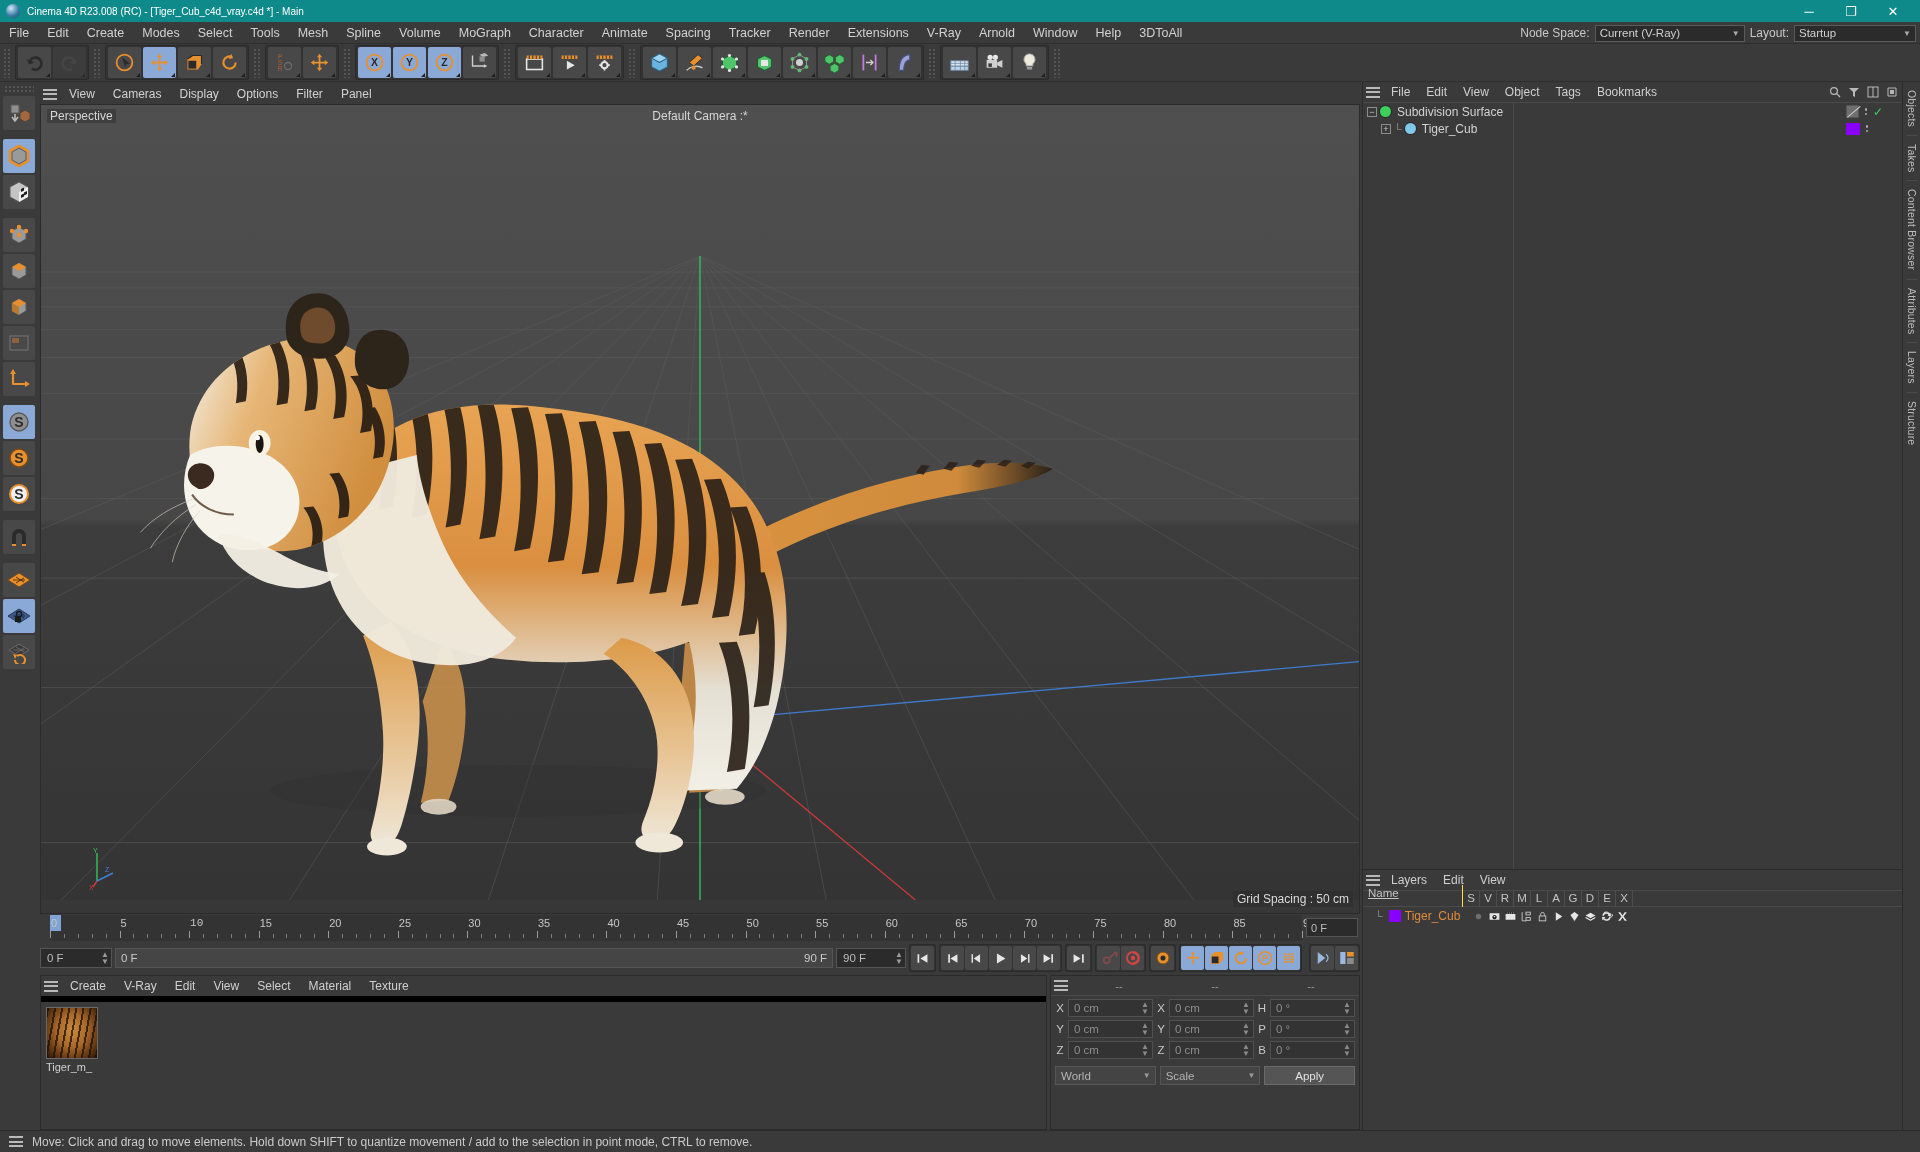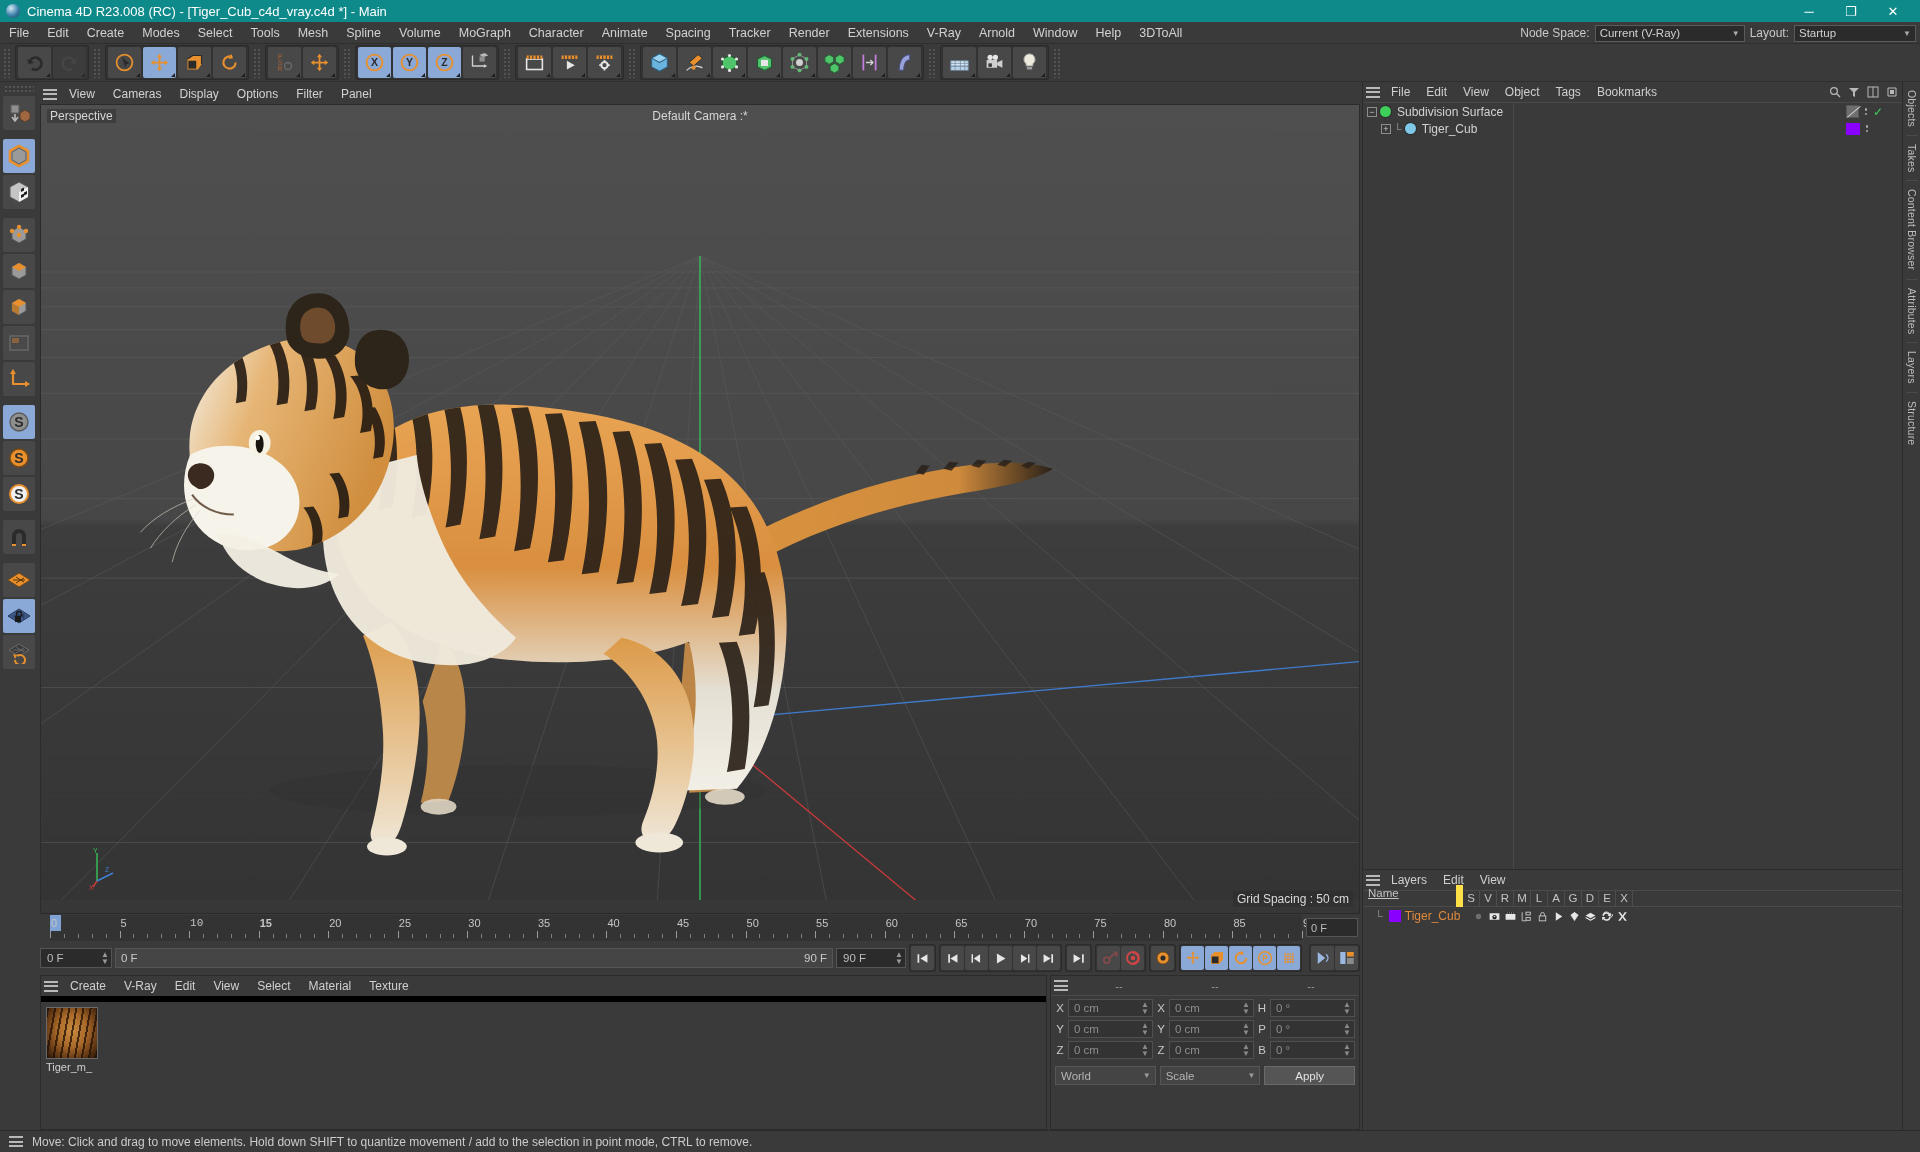--- a/index.html
+++ b/index.html
@@ -6,21 +6,21 @@
   html,body { width:1920px; height:1152px; overflow:hidden; background:#3a3a3a;
     font-family:"Liberation Sans", sans-serif; color:#cfcfcf; }
   body { display:flex; flex-direction:column; font-size:13px; }
 
   
   .titlebar { height:22px; background:#0f8a8a; display:flex; align-items:center;
     padding:0 6px; flex:0 0 22px; }
   .titlebar .tb-icon { width:14px; height:14px; border-radius:50%;
     background:radial-gradient(circle at 35% 30%, #cfe9f5 0%, #3b7fa8 55%, #1b3f56 100%);
     margin-right:7px; flex:0 0 14px; }
-  .titlebar .tb-title { color:#ffffff; font-size:13px; white-space:nowrap; }
+  .titlebar .tb-title { color:#ffffff; font-size:10px; white-space:nowrap; }
   .titlebar .tb-spacer { flex:1 1 auto; }
   .win-btn { width:42px; height:22px; display:flex; align-items:center;
     justify-content:center; color:#fff; font-size:13px; }
 
   
   .menubar { height:22px; background:#3a3a3a; display:flex; align-items:center;
     flex:0 0 22px; border-bottom:1px solid #2e2e2e; position:relative; }
   .menubar .mi { padding:0 9px; line-height:22px; font-size:12.5px; color:#d2d2d2;
     white-space:nowrap; }
   .menubar .right { position:absolute; right:4px; top:0; height:22px;
@@ -169,21 +169,21 @@
   .om-dots { width:4px; display:flex; flex-direction:column; gap:2px; align-items:center; }
   .om-dots i { width:2.5px; height:2.5px; background:#aaa; border-radius:50%; }
 
   
   .lypanel { height:260px; flex:0 0 260px; display:flex; flex-direction:column; }
   .lymenu { height:20px; display:flex; align-items:center; }
   .lymenu .mi { padding:0 8px; font-size:12px; line-height:20px; }
   .lyhdr { height:17px; display:flex; align-items:center; background:#3a3a3a;
     border-top:1px solid #4a4a4a; border-bottom:1px solid #4a4a4a; font-size:11.5px;
     color:#c4c4c4; }
-  .lyhdr .nm { width:100px; padding-left:5px; border-right:7px solid #fde047; height:27px;
+  .lyhdr .nm { width:100px; padding-left:5px; border-right:1px solid #fde047; height:27px;
     line-height:17px;text-decoration:underline; }
   .lyhdr .c { width:17px; text-align:center; border-right:1px solid #4d4d4d; height:17px;
     line-height:17px; }
   .lyrow { height:18px; display:flex; align-items:center; font-size:12px;
     color:#e08a3c; padding-left:12px; gap:4px; }
   .ly-swatch { width:12px; height:12px; background:#8a00ff; flex:0 0 12px; }
   .ly-icons { display:flex; align-items:center; gap:3px; margin-left:8px; }
 
   
   .statusbar { flex:0 0 22px; background:#3a3a3a; display:flex; align-items:center;
@@ -831,21 +831,21 @@
             <div class="tl-tick" style="left: 6.66667%; height: 4px; background: rgb(125, 125, 125);"></div>
             <div class="tl-tick" style="left: 7.77778%; height: 4px; background: rgb(125, 125, 125);"></div>
             <div class="tl-tick" style="left: 8.88889%; height: 4px; background: rgb(125, 125, 125);"></div>
             <div class="tl-tick" style="left: 10%; height: 4px; background: rgb(125, 125, 125);"></div>
             <div class="tl-tick-lbl" style="left: 11.1111%; font-family: Liberation Mono, monospace;">10</div>
             <div class="tl-tick" style="left: 11.1111%; height: 7px;"></div>
             <div class="tl-tick" style="left: 12.2222%; height: 4px; background: rgb(125, 125, 125);"></div>
             <div class="tl-tick" style="left: 13.3333%; height: 4px; background: rgb(125, 125, 125);"></div>
             <div class="tl-tick" style="left: 14.4444%; height: 4px; background: rgb(125, 125, 125);"></div>
             <div class="tl-tick" style="left: 15.5556%; height: 4px; background: rgb(125, 125, 125);"></div>
-            <div class="tl-tick-lbl" style="left: 16.6667%; font-weight: bold;">15</div>
+            <div class="tl-tick-lbl" style="left: 16.6667%;">15</div>
             <div class="tl-tick" style="left: 16.6667%; height: 7px;"></div>
             <div class="tl-tick" style="left: 17.7778%; height: 4px; background: rgb(125, 125, 125);"></div>
             <div class="tl-tick" style="left: 18.8889%; height: 4px; background: rgb(125, 125, 125);"></div>
             <div class="tl-tick" style="left: 20%; height: 4px; background: rgb(125, 125, 125);"></div>
             <div class="tl-tick" style="left: 21.1111%; height: 4px; background: rgb(125, 125, 125);"></div>
             <div class="tl-tick-lbl" style="left: 22.2222%;">20</div>
             <div class="tl-tick" style="left: 22.2222%; height: 7px;"></div>
             <div class="tl-tick" style="left: 23.3333%; height: 4px; background: rgb(125, 125, 125);"></div>
             <div class="tl-tick" style="left: 24.4444%; height: 4px; background: rgb(125, 125, 125);"></div>
             <div class="tl-tick" style="left: 25.5556%; height: 4px; background: rgb(125, 125, 125);"></div>

